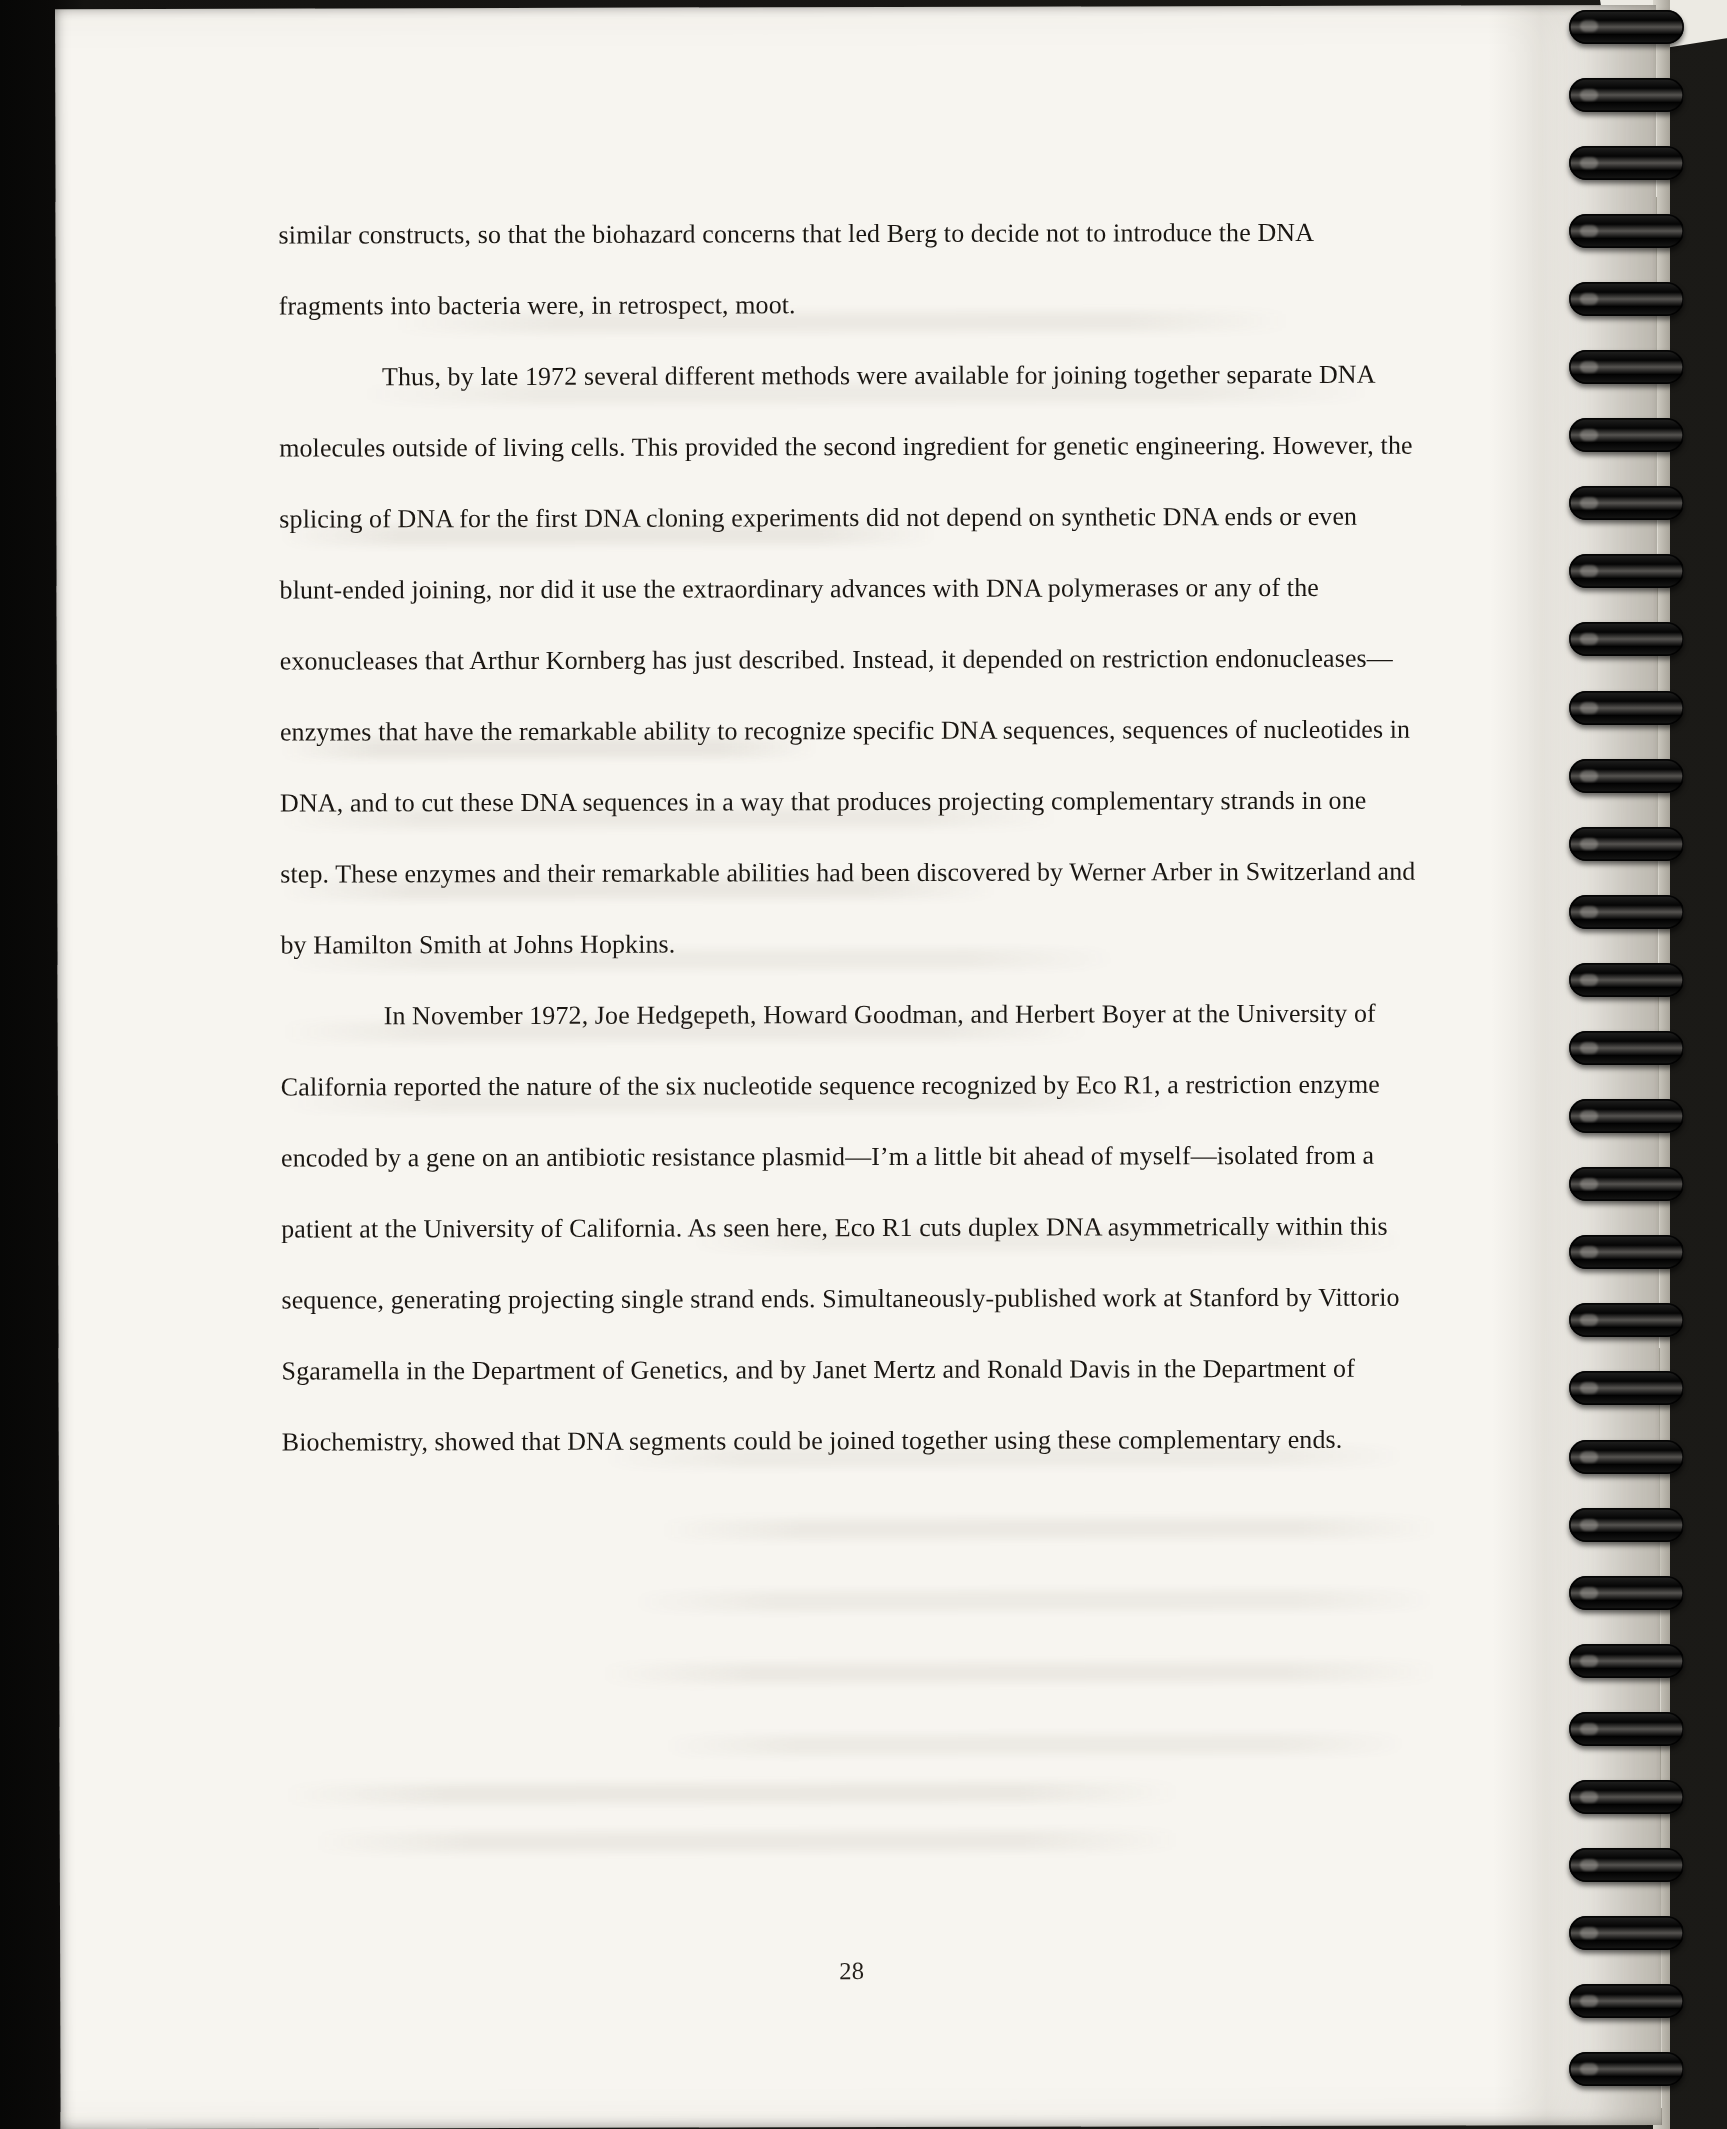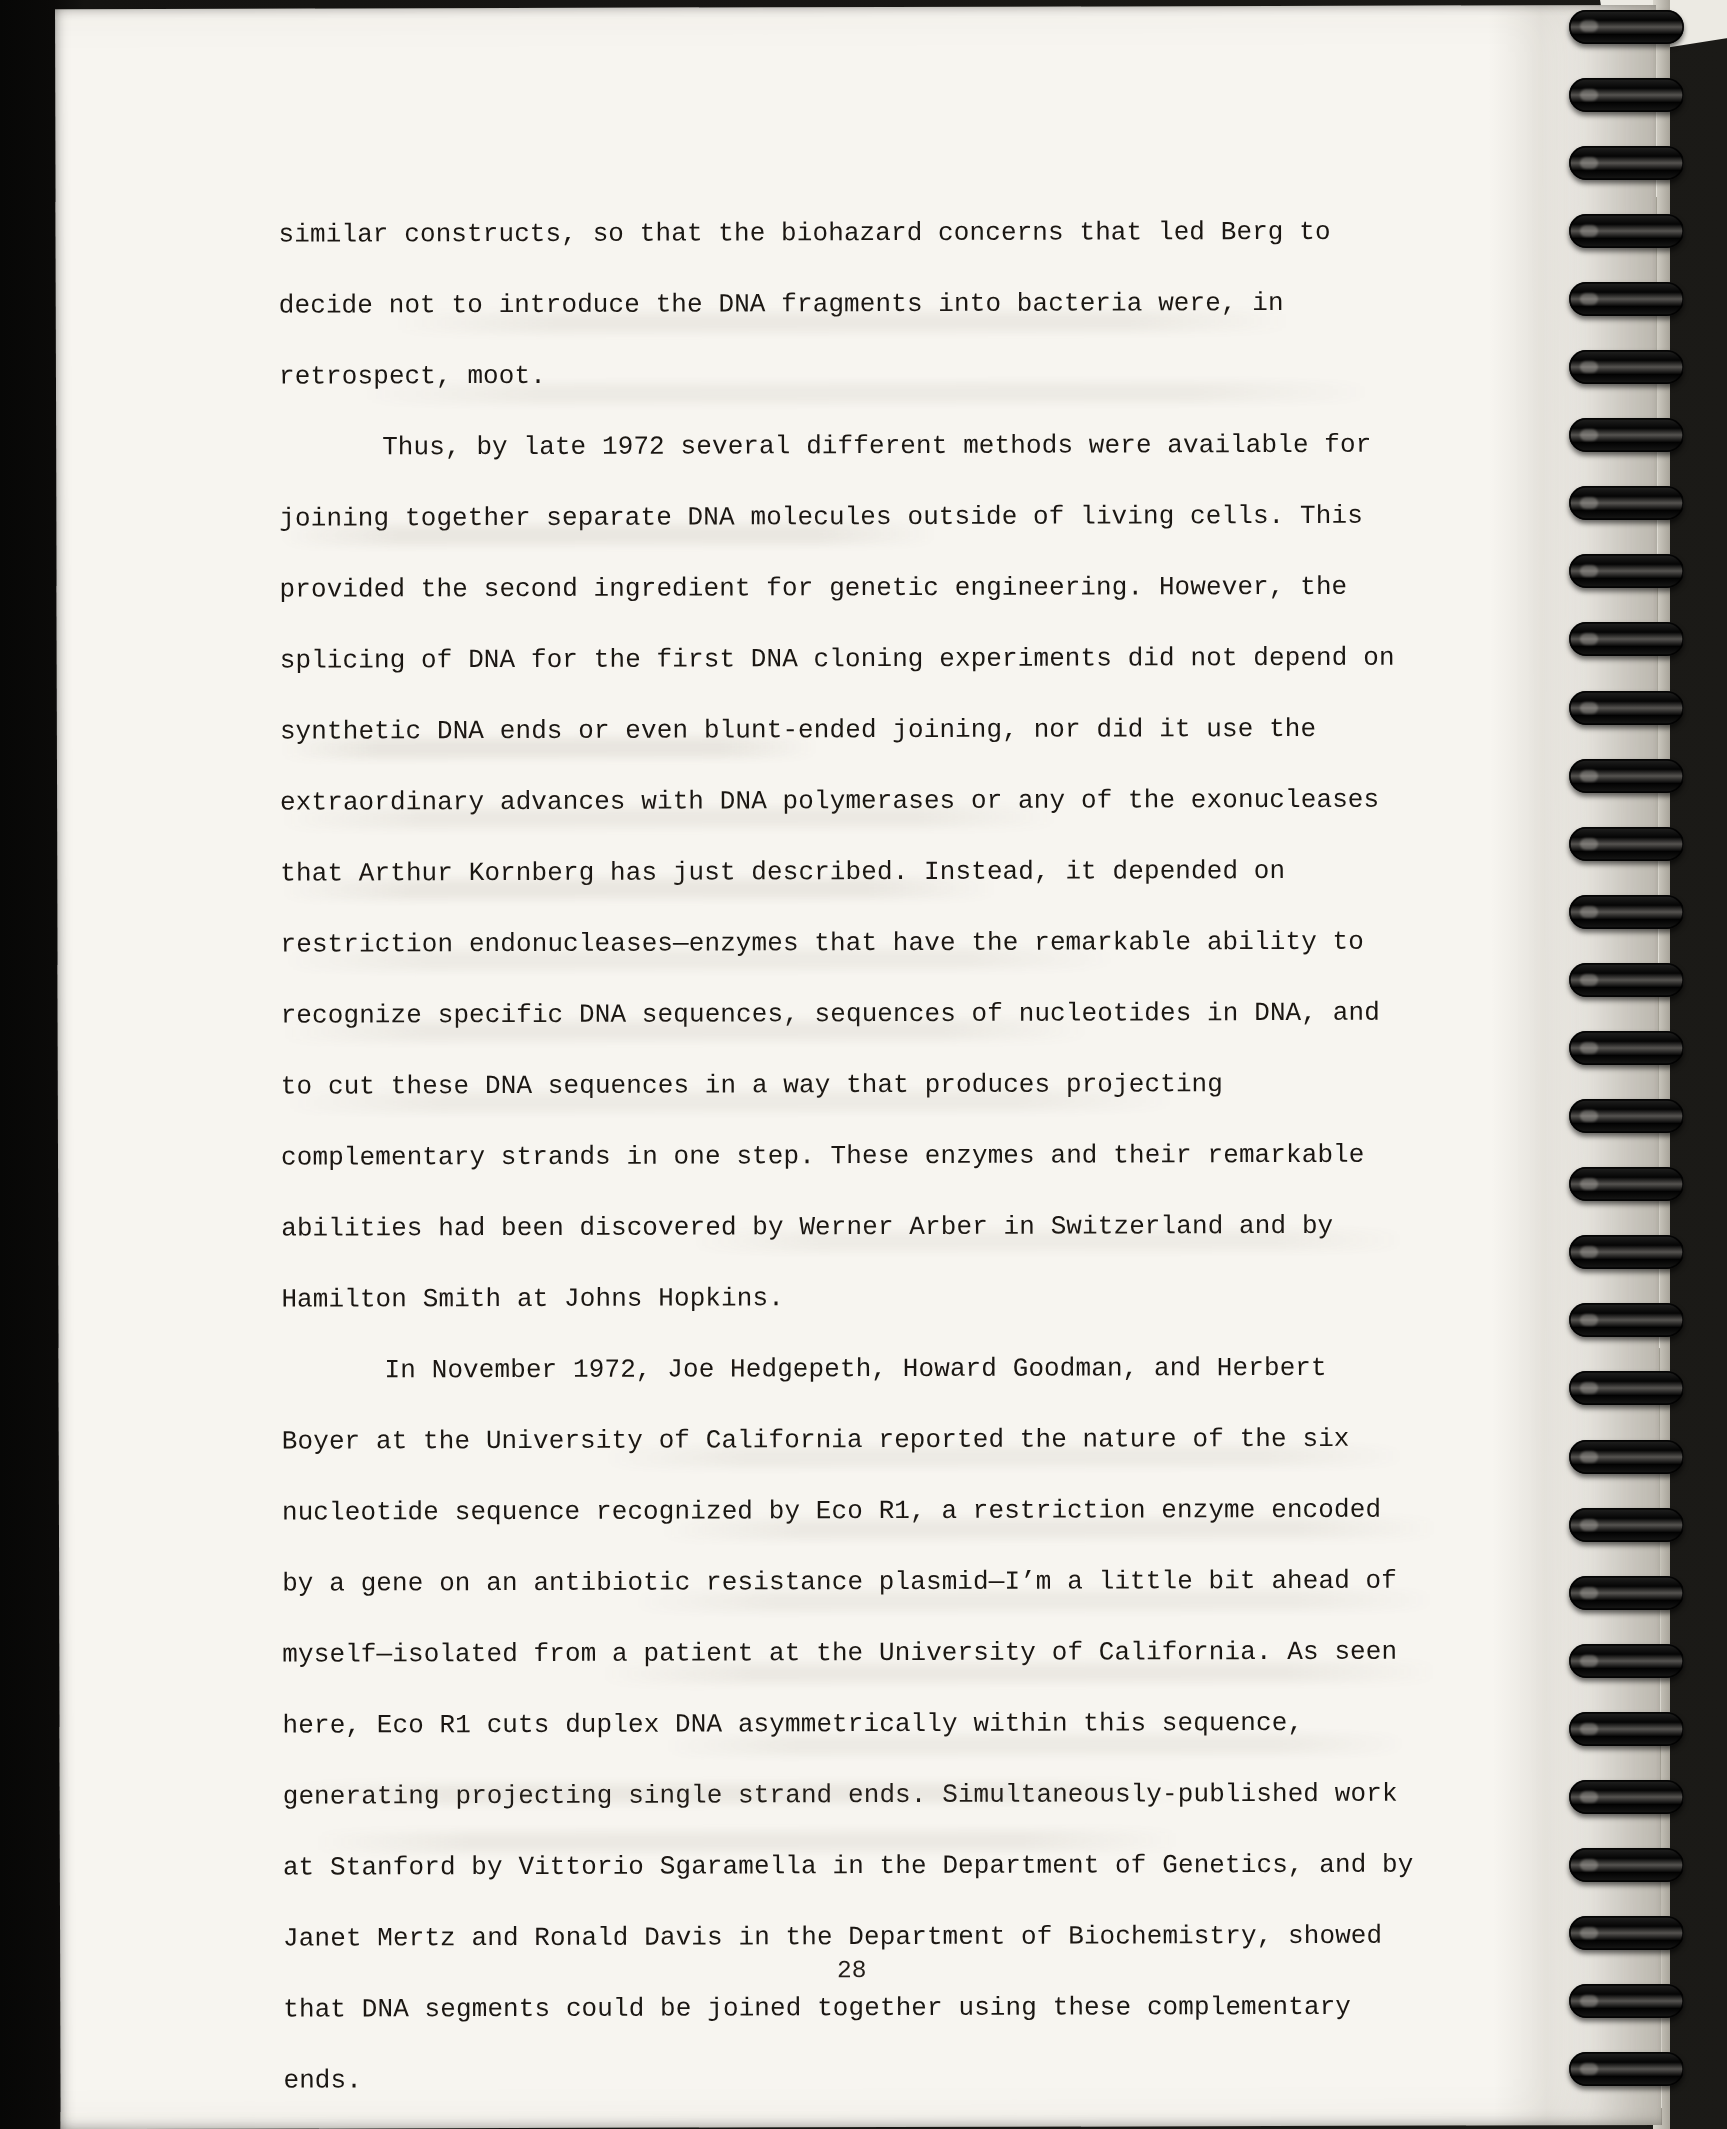--- a/index.html
+++ b/index.html
@@ -8,21 +8,21 @@
   }
   body {
     width: 1728px;
     height: 2129px;
     position: relative;
     overflow: hidden;
     background: linear-gradient(90deg, #070706 0px, #0b0a09 54px, #141311 84px, #1b1a17 100%);
     font-family: "Liberation Serif", "DejaVu Serif", serif;
   }
 
-  .scene { position: absolute; inset: 0; font-family: Liberation Mono, monospace; }
+  .scene { position: absolute; inset: 0; }
 
   
   .back-corner {
     position: absolute;
     left: 1603px;
     top: -20.4px;
     width: 144px;
     height: 66px;
     background: #eceae3;
     transform: rotate(-9deg);

